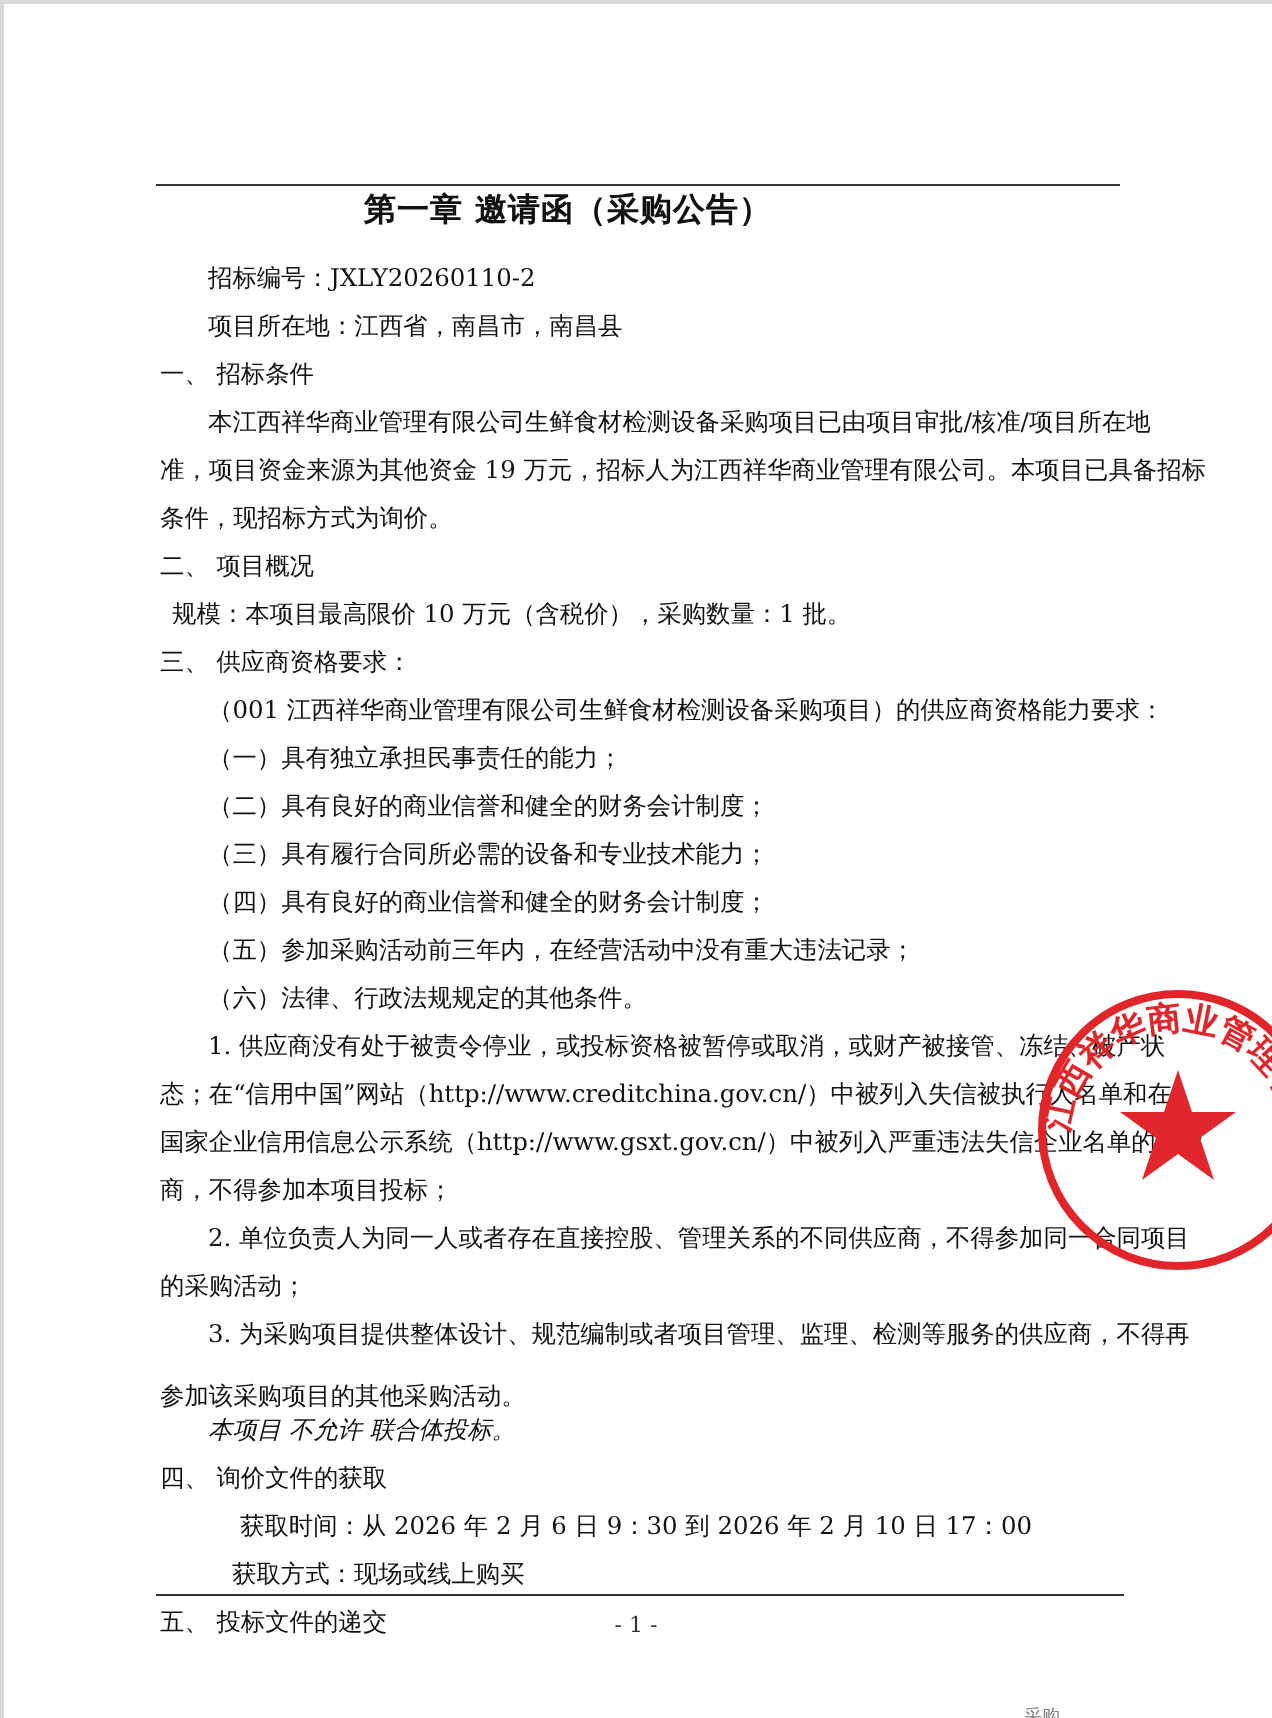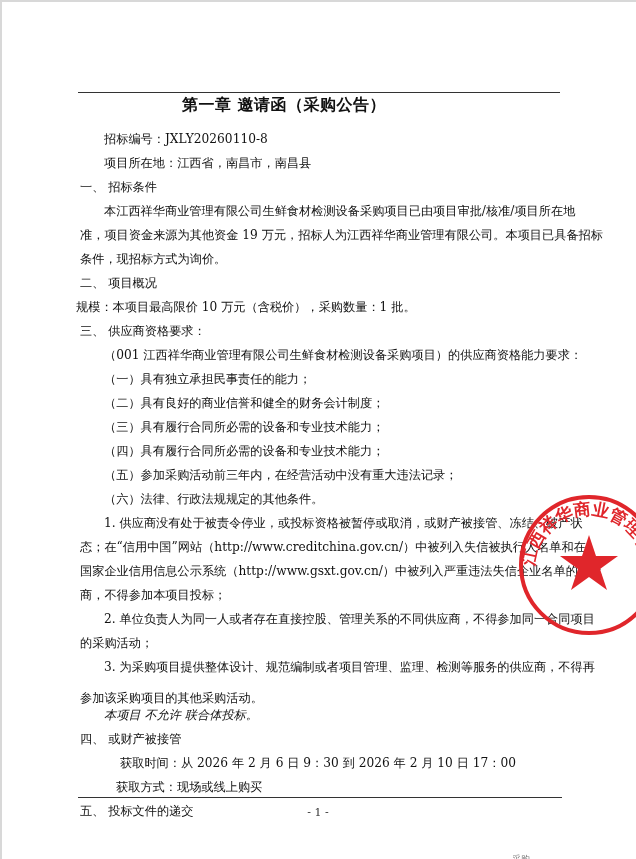--- a/index.html
+++ b/index.html
@@ -91,54 +91,54 @@
   </style>
 </head>
 <body>
 
 <div class="page-frame"></div>
 
 <div class="header-rule"></div>
 
 <div class="title">第一章 邀请函（采购公告）</div>
 
-<div class="line" style="left:104px; top:131px;">招标编号：JXLY20260110-8</div>
+<div class="line" style="left:104px; top:131px;">招标编号：JXLY20260110-2</div>
 <div class="line" style="left:104px; top:155px;">项目所在地：江西省，南昌市，南昌县</div>
 
 <div class="line heading" style="left:80px; top:179px;">一、  招标条件</div>
 <div class="line" style="left:104px; top:203px;">本江西祥华商业管理有限公司生鲜食材检测设备采购项目已由项目审批/核准/项目所在地</div>
 <div class="line" style="left:80px; top:227px;">准，项目资金来源为其他资金 19 万元，招标人为江西祥华商业管理有限公司。本项目已具备招标</div>
 <div class="line" style="left:80px; top:251px;">条件，现招标方式为询价。</div>
 
 <div class="line heading" style="left:80px; top:275px;">二、  项目概况</div>
-<div class="line" style="left:76px; top:299px;">规模：本项目最高限价 10 万元（含税价），采购数量：1 批。</div>
+<div class="line" style="left:86px; top:299px;">规模：本项目最高限价 10 万元（含税价），采购数量：1 批。</div>
 
 <div class="line heading" style="left:80px; top:323px;">三、  供应商资格要求：</div>
 <div class="line" style="left:104px; top:347px;">（001 江西祥华商业管理有限公司生鲜食材检测设备采购项目）的供应商资格能力要求：</div>
 <div class="line" style="left:104px; top:371px;">（一）具有独立承担民事责任的能力；</div>
 <div class="line" style="left:104px; top:395px;">（二）具有良好的商业信誉和健全的财务会计制度；</div>
 <div class="line" style="left:104px; top:419px;">（三）具有履行合同所必需的设备和专业技术能力；</div>
-<div class="line" style="left:104px; top:443px;">（四）具有履行合同所必需的设备和专业技术能力；</div>
+<div class="line" style="left:104px; top:443px;">（四）具有良好的商业信誉和健全的财务会计制度；</div>
 <div class="line" style="left:104px; top:467px;">（五）参加采购活动前三年内，在经营活动中没有重大违法记录；</div>
 <div class="line" style="left:104px; top:491px;">（六）法律、行政法规规定的其他条件。</div>
 
 <div class="line" style="left:104px; top:515px;">1. 供应商没有处于被责令停业，或投标资格被暂停或取消，或财产被接管、冻结、破产状</div>
 <div class="line" style="left:80px; top:539px;">态；在“信用中国”网站（http://www.creditchina.gov.cn/）中被列入失信被执行人名单和在</div>
 <div class="line" style="left:80px; top:563px;">国家企业信用信息公示系统（http://www.gsxt.gov.cn/）中被列入严重违法失信企业名单的供应</div>
 <div class="line" style="left:80px; top:587px;">商，不得参加本项目投标；</div>
 
 <div class="line" style="left:104px; top:611px;">2. 单位负责人为同一人或者存在直接控股、管理关系的不同供应商，不得参加同一合同项目</div>
 <div class="line" style="left:80px; top:635px;">的采购活动；</div>
 
 <div class="line" style="left:104px; top:659px;">3. 为采购项目提供整体设计、规范编制或者项目管理、监理、检测等服务的供应商，不得再</div>
 <div class="line" style="left:80px; top:690px;">参加该采购项目的其他采购活动。</div>
 
 <div class="line" style="left:104px; top:707px;font-style:italic;">本项目 不允许 联合体投标。</div>
 
-<div class="line heading" style="left:80px; top:731px;">四、  或财产被接管</div>
+<div class="line heading" style="left:80px; top:731px;">四、  询价文件的获取</div>
 <div class="line" style="left:120px; top:755px;">获取时间：从 2026 年 2 月 6 日 9：30 到 2026 年 2 月 10 日 17：00</div>
 <div class="line" style="left:116px; top:779px;">获取方式：现场或线上购买</div>
 
 <div class="line heading" style="left:80px; top:803px;">五、  投标文件的递交</div>
 
 <svg class="seal" viewBox="0 0 150 150">
   <circle cx="75" cy="75" r="68" fill="none" stroke="#e0262b" stroke-width="4"></circle>
   <polygon points="75,45 82,66 104,66 86,79 93,100 75,87 57,100 64,79 46,66 68,66" fill="#e0262b"></polygon>
   <defs>
     <path id="sealArc" d="M 20,80 A 55,55 0 1,1 130,80"></path>

